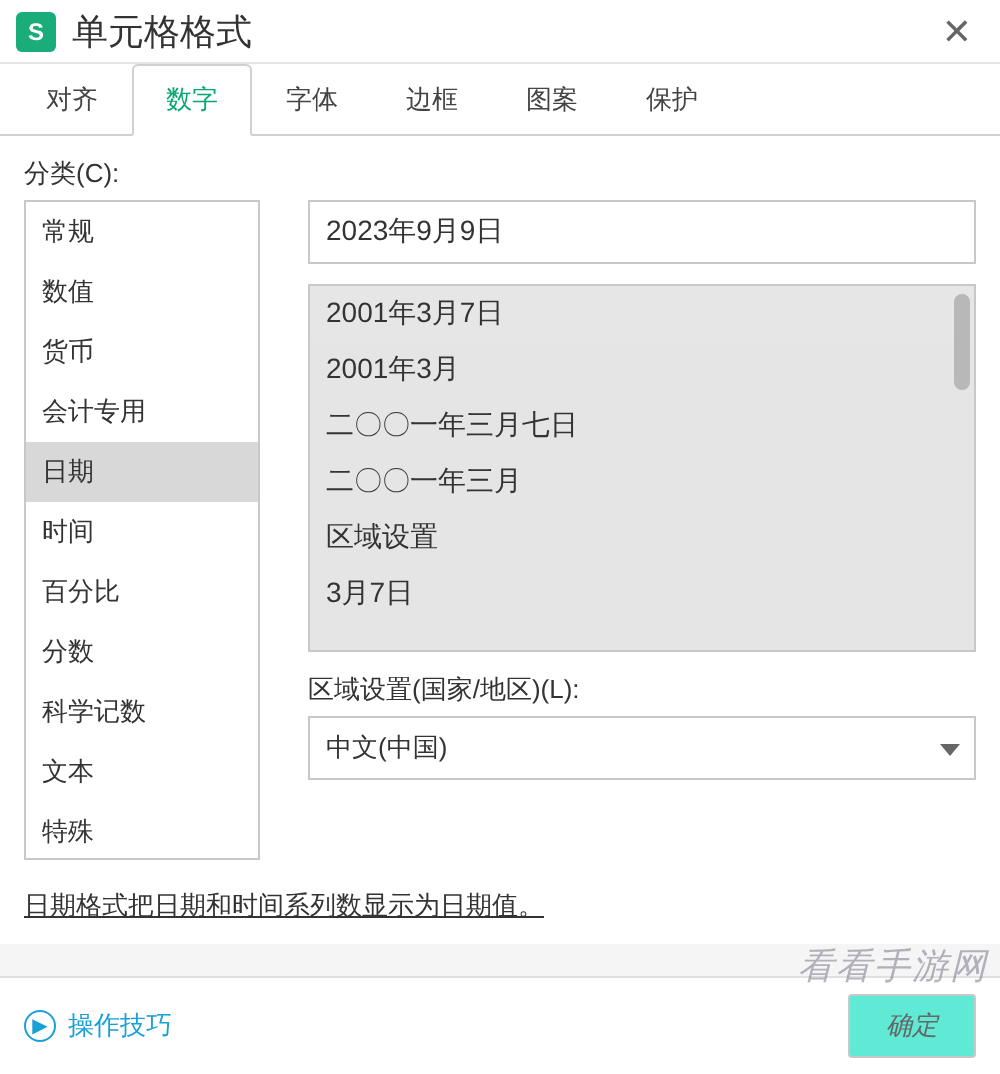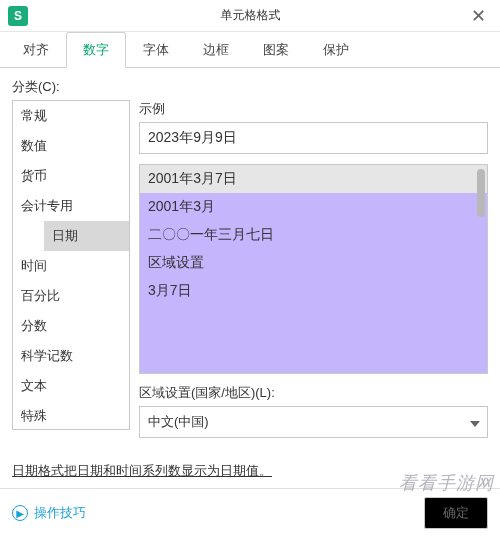--- a/index.html
+++ b/index.html
@@ -1,46 +1,46 @@
 <!DOCTYPE html>
 <html><head>
 <meta charset="utf-8">
 <style>
 * { box-sizing: border-box; margin: 0; padding: 0; font-family: "Microsoft YaHei", "SimSun", sans-serif; }
 body { background: #f5f5f5; width: 500px; height: 537px; overflow: hidden; position: relative; }
 .titlebar { background: #fff; height: 32px; display: flex; align-items: center; padding: 0 8px; border-bottom: 1px solid #e5e5e5; }
 .app-icon { width: 20px; height: 20px; background: #1aad7a; border-radius: 3px; display: flex; align-items: center; justify-content: center; color: #fff; font-weight: bold; font-size: 12px; margin-right: 8px; }
-.title { flex: 1; font-size: 12px; color: #333; text-align: center; }
+.title { flex: 1; font-size: 18px; color: #333; }
 .close-x { font-size: 18px; color: #666; cursor: pointer; padding: 0 6px; }
 .tabs { background: #fff; display: flex; border-bottom: 1px solid #d0d0d0; padding-left: 6px; }
 .tab { padding: 8px 16px; font-size: 13px; color: #444; cursor: pointer; border: 1px solid transparent; border-bottom: none; }
 .tab.active { color: #0aa870; border: 1px solid #d0d0d0; border-bottom: 1px solid #fff; margin-bottom: -1px; background: #fff; border-radius: 3px 3px 0 0; }
 .body { padding: 10px 12px 0 12px; background: #fff; }
 .section-label { font-size: 13px; color: #333; margin-bottom: 4px; }
-.cols { display: flex; gap: 9px; }
+.cols { display: flex; gap: 24px; }
 .left { width: 118px; }
 .right { flex: 1; }
 .listbox { border: 1px solid #c8c8c8; background: #fff; height: 330px; overflow-y: auto; }
 .listbox .item { padding: 6px 8px; font-size: 13px; color: #333; cursor: pointer; }
-.listbox .item.selected { background: #d8d8d8; margin-left: 31px; }
+.listbox .item.selected { background: #d8d8d8; }
 .field-group { margin-bottom: 10px; }
 .sample-box { border: 1px solid #c8c8c8; background: #fff; padding: 6px 8px; font-size: 14px; color: #333; }
-.type-list { border: 1px solid #c8c8c8; background: #c4b5fd; height: 210px; overflow-y: auto; position: relative; }
+.type-list { border: 1px solid #c8c8c8; background: #e5e5e5; height: 184px; overflow-y: auto; position: relative; }
 .type-list .titem { padding: 5px 8px; font-size: 14px; color: #333; cursor: pointer; }
 .type-list .titem.selected { background: #e6e6e6; }
 .fake-scroll { position: absolute; right: 2px; top: 4px; width: 8px; height: 48px; background: #b8b8b8; border-radius: 4px; }
 .select-wrap { position: relative; }
 .select { width: 100%; border: 1px solid #c8c8c8; background: #fff; padding: 6px 40px 6px 8px; font-size: 13px; color: #333; cursor: pointer; appearance: none; }
 .select-caret { position: absolute; right: 8px; top: 50%; transform: translateY(-50%); pointer-events: none; }
 .desc { font-size: 13px; color: #333; padding: 14px 12px 10px 12px; background: #fff; text-decoration: underline; }
 .footer { position: absolute; bottom: 0; left: 0; right: 0; border-top: 1px solid #e0e0e0; background: #fff; padding: 8px 12px; display: flex; align-items: center; }
 .tips { display: flex; align-items: center; gap: 6px; color: #1aa0d8; font-size: 13px; cursor: pointer; }
 .tips-icon { width: 16px; height: 16px; border: 1.5px solid #1aa0d8; border-radius: 50%; display: flex; align-items: center; justify-content: center; font-size: 10px; }
 .spacer { flex: 1; }
-.btn { border: 1px solid #c8c8c8; background: #000000; padding: 6px 18px; font-size: 13px; color: #666; cursor: pointer; border-radius: 2px; }
+.btn { border: 1px solid #c8c8c8; background: #5eead4; padding: 6px 18px; font-size: 13px; color: #666; cursor: pointer; border-radius: 2px; font-style: italic; }
 .watermark { position: absolute; right: 6px; bottom: 42px; font-size: 18px; color: rgba(120,120,140,0.55); font-weight: 500; letter-spacing: 1px; pointer-events: none; font-style: italic; }
 </style>
 </head>
 <body>
 
 <div class="titlebar">
   <div class="app-icon">S</div>
   <div class="title">单元格格式</div>
   <div class="close-x">✕</div>
 </div>
@@ -68,28 +68,28 @@
         <div class="item">百分比</div>
         <div class="item">分数</div>
         <div class="item">科学记数</div>
         <div class="item">文本</div>
         <div class="item">特殊</div>
 
       </div>
     </div>
     <div class="right">
       <div class="field-group">
-        <div class="section-label">示例</div>
         <div class="sample-box">2023年9月9日</div>
       </div>
       <div class="field-group">
         <div class="type-list">
           <div class="titem selected">2001年3月7日</div>
           <div class="titem">2001年3月</div>
           <div class="titem">二〇〇一年三月七日</div>
+          <div class="titem">二〇〇一年三月</div>
           <div class="titem">区域设置</div>
           <div class="titem">3月7日</div>
 
           <div class="fake-scroll"></div>
         </div>
       </div>
       <div class="field-group">
         <div class="section-label">区域设置(国家/地区)(L):</div>
         <div class="select-wrap">
           <div class="select">中文(中国)</div>

